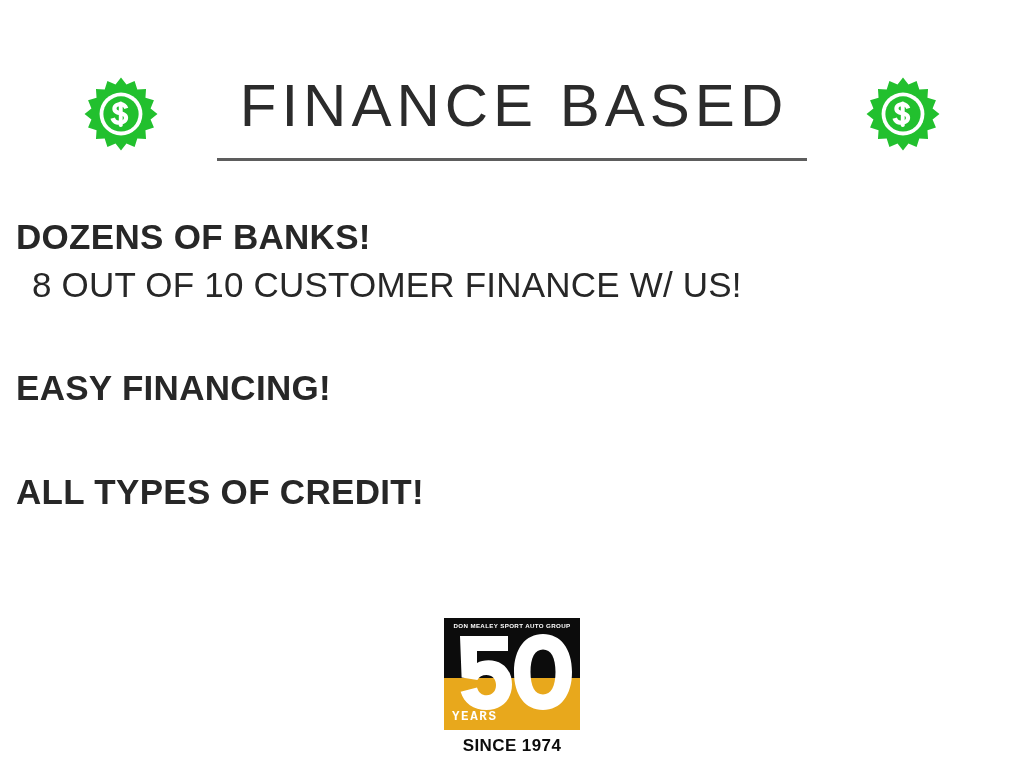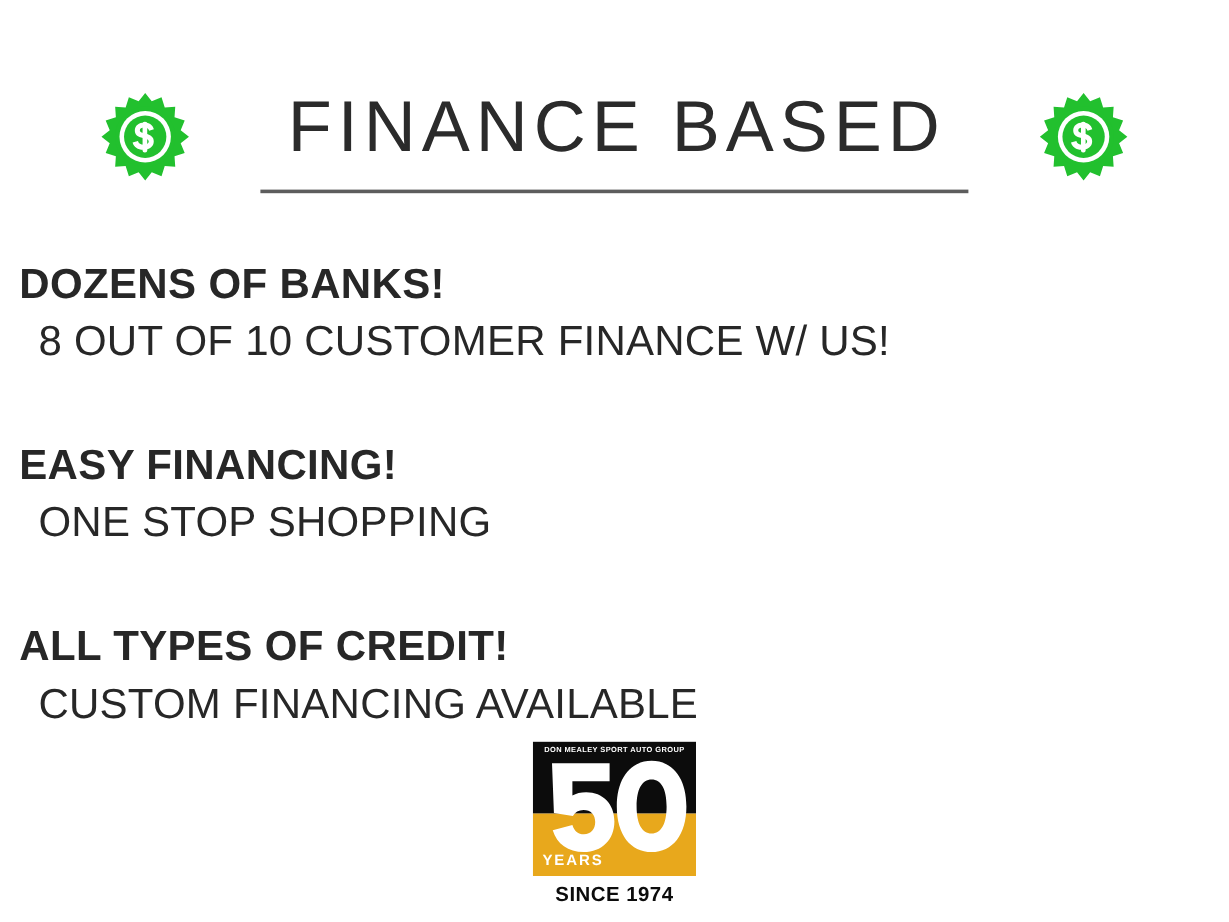--- a/index.html
+++ b/index.html
@@ -164,21 +164,21 @@
     left: 0;
     width: 136px;
     height: 92px;
     z-index: 4;
   }
 
   .logo-years {
     position: absolute;
     bottom: 7px;
     left: 8px;
-    font-family: Liberation Sans, sans-serif;
+    font-family: Liberation Mono, monospace;
     font-size: 12.5px;
     font-weight: bold;
     letter-spacing: 1.6px;
     color: #ffffff;
     line-height: 1;
     z-index: 6;
   }
 
   .logo-since {
     font-family: "Liberation Sans", sans-serif;
@@ -271,26 +271,24 @@
 
   <div class="body-blocks">
 
     <div class="block b1">
       <p class="block-head">DOZENS OF BANKS!</p>
       <p class="block-sub">8 OUT OF 10 CUSTOMER FINANCE W/ US!</p>
     </div>
 
     <div class="block b2">
       <p class="block-head">EASY FINANCING!</p>
-      <p class="block-sub">ONE STOP SHOPPING</p>
     </div>
 
     <div class="block b3">
       <p class="block-head">ALL TYPES OF CREDIT!</p>
-      <p class="block-sub">CUSTOM FINANCING AVAILABLE</p>
     </div>
 
   </div>
 
   <div class="logo-area">
 
     <div class="logo-mark">
       <div class="logo-top"></div>
       <div class="logo-bottom"></div>
 

